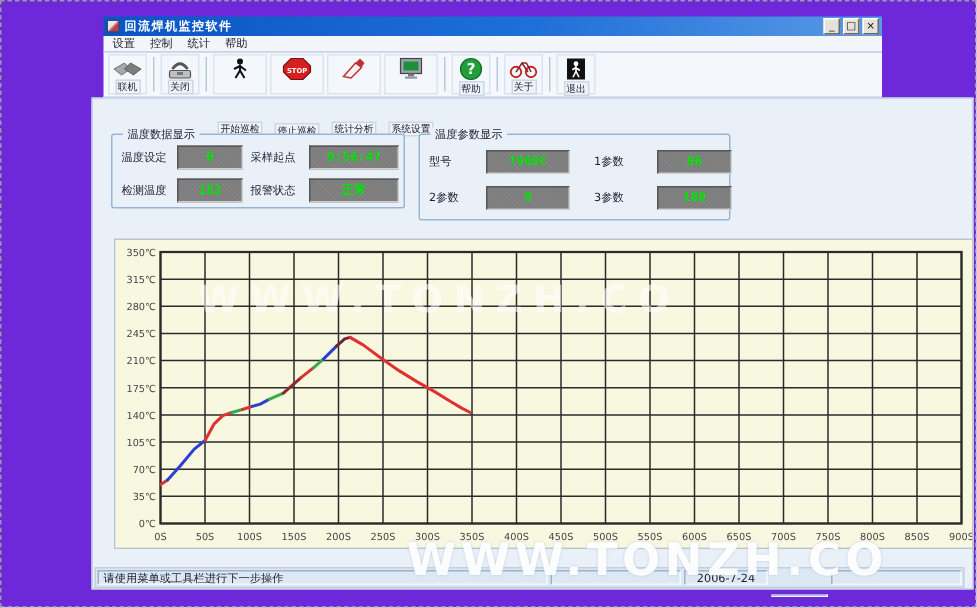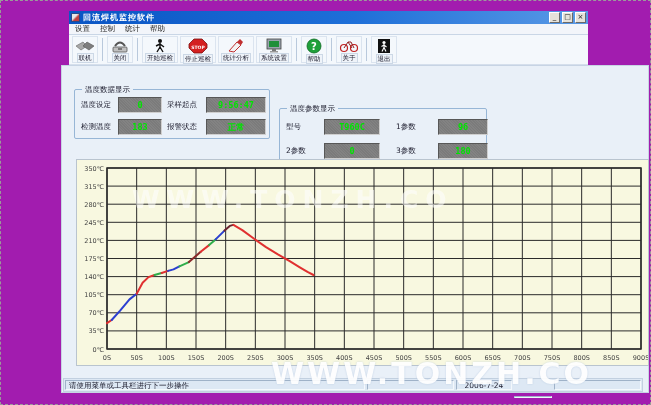--- a/index.html
+++ b/index.html
@@ -1,18 +1,18 @@
 <!DOCTYPE html>
 <html><head>
 <meta charset="utf-8">
 <style>
   * { margin:0; padding:0; box-sizing:border-box; }
   html,body { background:#ffffff; font-family:"DejaVu Sans","Liberation Sans",sans-serif; }
   #stage {
-    position:relative; width:651px; height:405px; background:#a21caf;
+    position:relative; width:651px; height:405px; background:#6d28d9;
     border:1px dashed #9a9a9a; overflow:hidden;
   }
 
   
   .titlebar {
     position:absolute; left:68px; top:10px; width:519px; height:13px;
     background:linear-gradient(90deg,#0a55c4 0%,#1e6fd8 55%,#5a9ae6 100%);
     display:flex; align-items:center; padding:0 2px; color:#fff;
   }
   .titlebar .appicon { width:9px; height:9px; background:linear-gradient(135deg,#e8e8e8 40%,#c04040 60%); border:1px solid #2a4a8a; margin-right:3px; flex:0 0 auto; }
@@ -35,37 +35,37 @@
     position:absolute; left:68px; top:34px; width:519px; height:30px;
     background:#f4f8fc; border-bottom:1px solid #d5dfec; display:flex; align-items:stretch; padding:1px 2px;
   }
   .tbtn {
     display:flex; flex-direction:column; align-items:center; justify-content:space-between;
     background:#f4f8fc; border:1px solid #dbe4ef; padding:1px 1px 0 1px; margin:0 1px; cursor:default;
   }
   .tbtn .ticon { height:17px; display:flex; align-items:center; justify-content:center; }
   .tbtn .tlabel { font-size:6.5px; color:#223; line-height:8px; white-space:nowrap; border:1px solid #ccd8e6; padding:0 1px; background:#eef3f9; }
   .tsep { width:1px; background:#b9c9dc; margin:2px 3px; }
-  .w-sm { width:26px; } .w-lg { width:36px; }
+  .w-sm { width:26px; } .w-lg { width:36px;gap:28px; }
 
   
   .winface {
     position:absolute; left:60px; top:64px; width:588px; height:328px;
     background:#e9f0f8; border:1px solid #c7d4e4;
   }
 
   
   .groupbox {
     position:absolute; border:1px solid #97b6d6; border-radius:2px; background:#e9f0f8;
   }
   .groupbox .gtitle {
     position:absolute; top:-5px; left:7px; background:#e9f0f8; font-size:7.5px; color:#223; padding:0 3px;
   }
   #gb-data { left:73px; top:88px; width:196px; height:50px; }
-  #gb-param { left:278px; top:88px; width:208px; height:58px;margin-top:19px; }
+  #gb-param { left:278px; top:88px; width:208px; height:58px; }
   .gbgrid { display:grid; height:100%; align-content:space-evenly; row-gap:4px; padding:6px 6px 2px 6px; }
   #gb-data .gbgrid { grid-template-columns:32px 44px 34px 60px; column-gap:5px; }
   #gb-param .gbgrid { grid-template-columns:22px 56px 26px 50px; column-gap:16px; }
   .flabel { font-size:7.5px; color:#223; align-self:center; white-space:nowrap; }
   .led {
     height:16px; background:#7b7b7b;
     background-image:repeating-linear-gradient(45deg, rgba(255,255,255,.06) 0 1px, transparent 1px 2px);
     border:1px solid; border-color:#575757 #cfcfcf #cfcfcf #575757;
     color:#00e400; font-family:"DejaVu Sans Mono","Liberation Mono",monospace;
     font-size:8.5px; font-weight:bold; text-align:center; line-height:14px;

